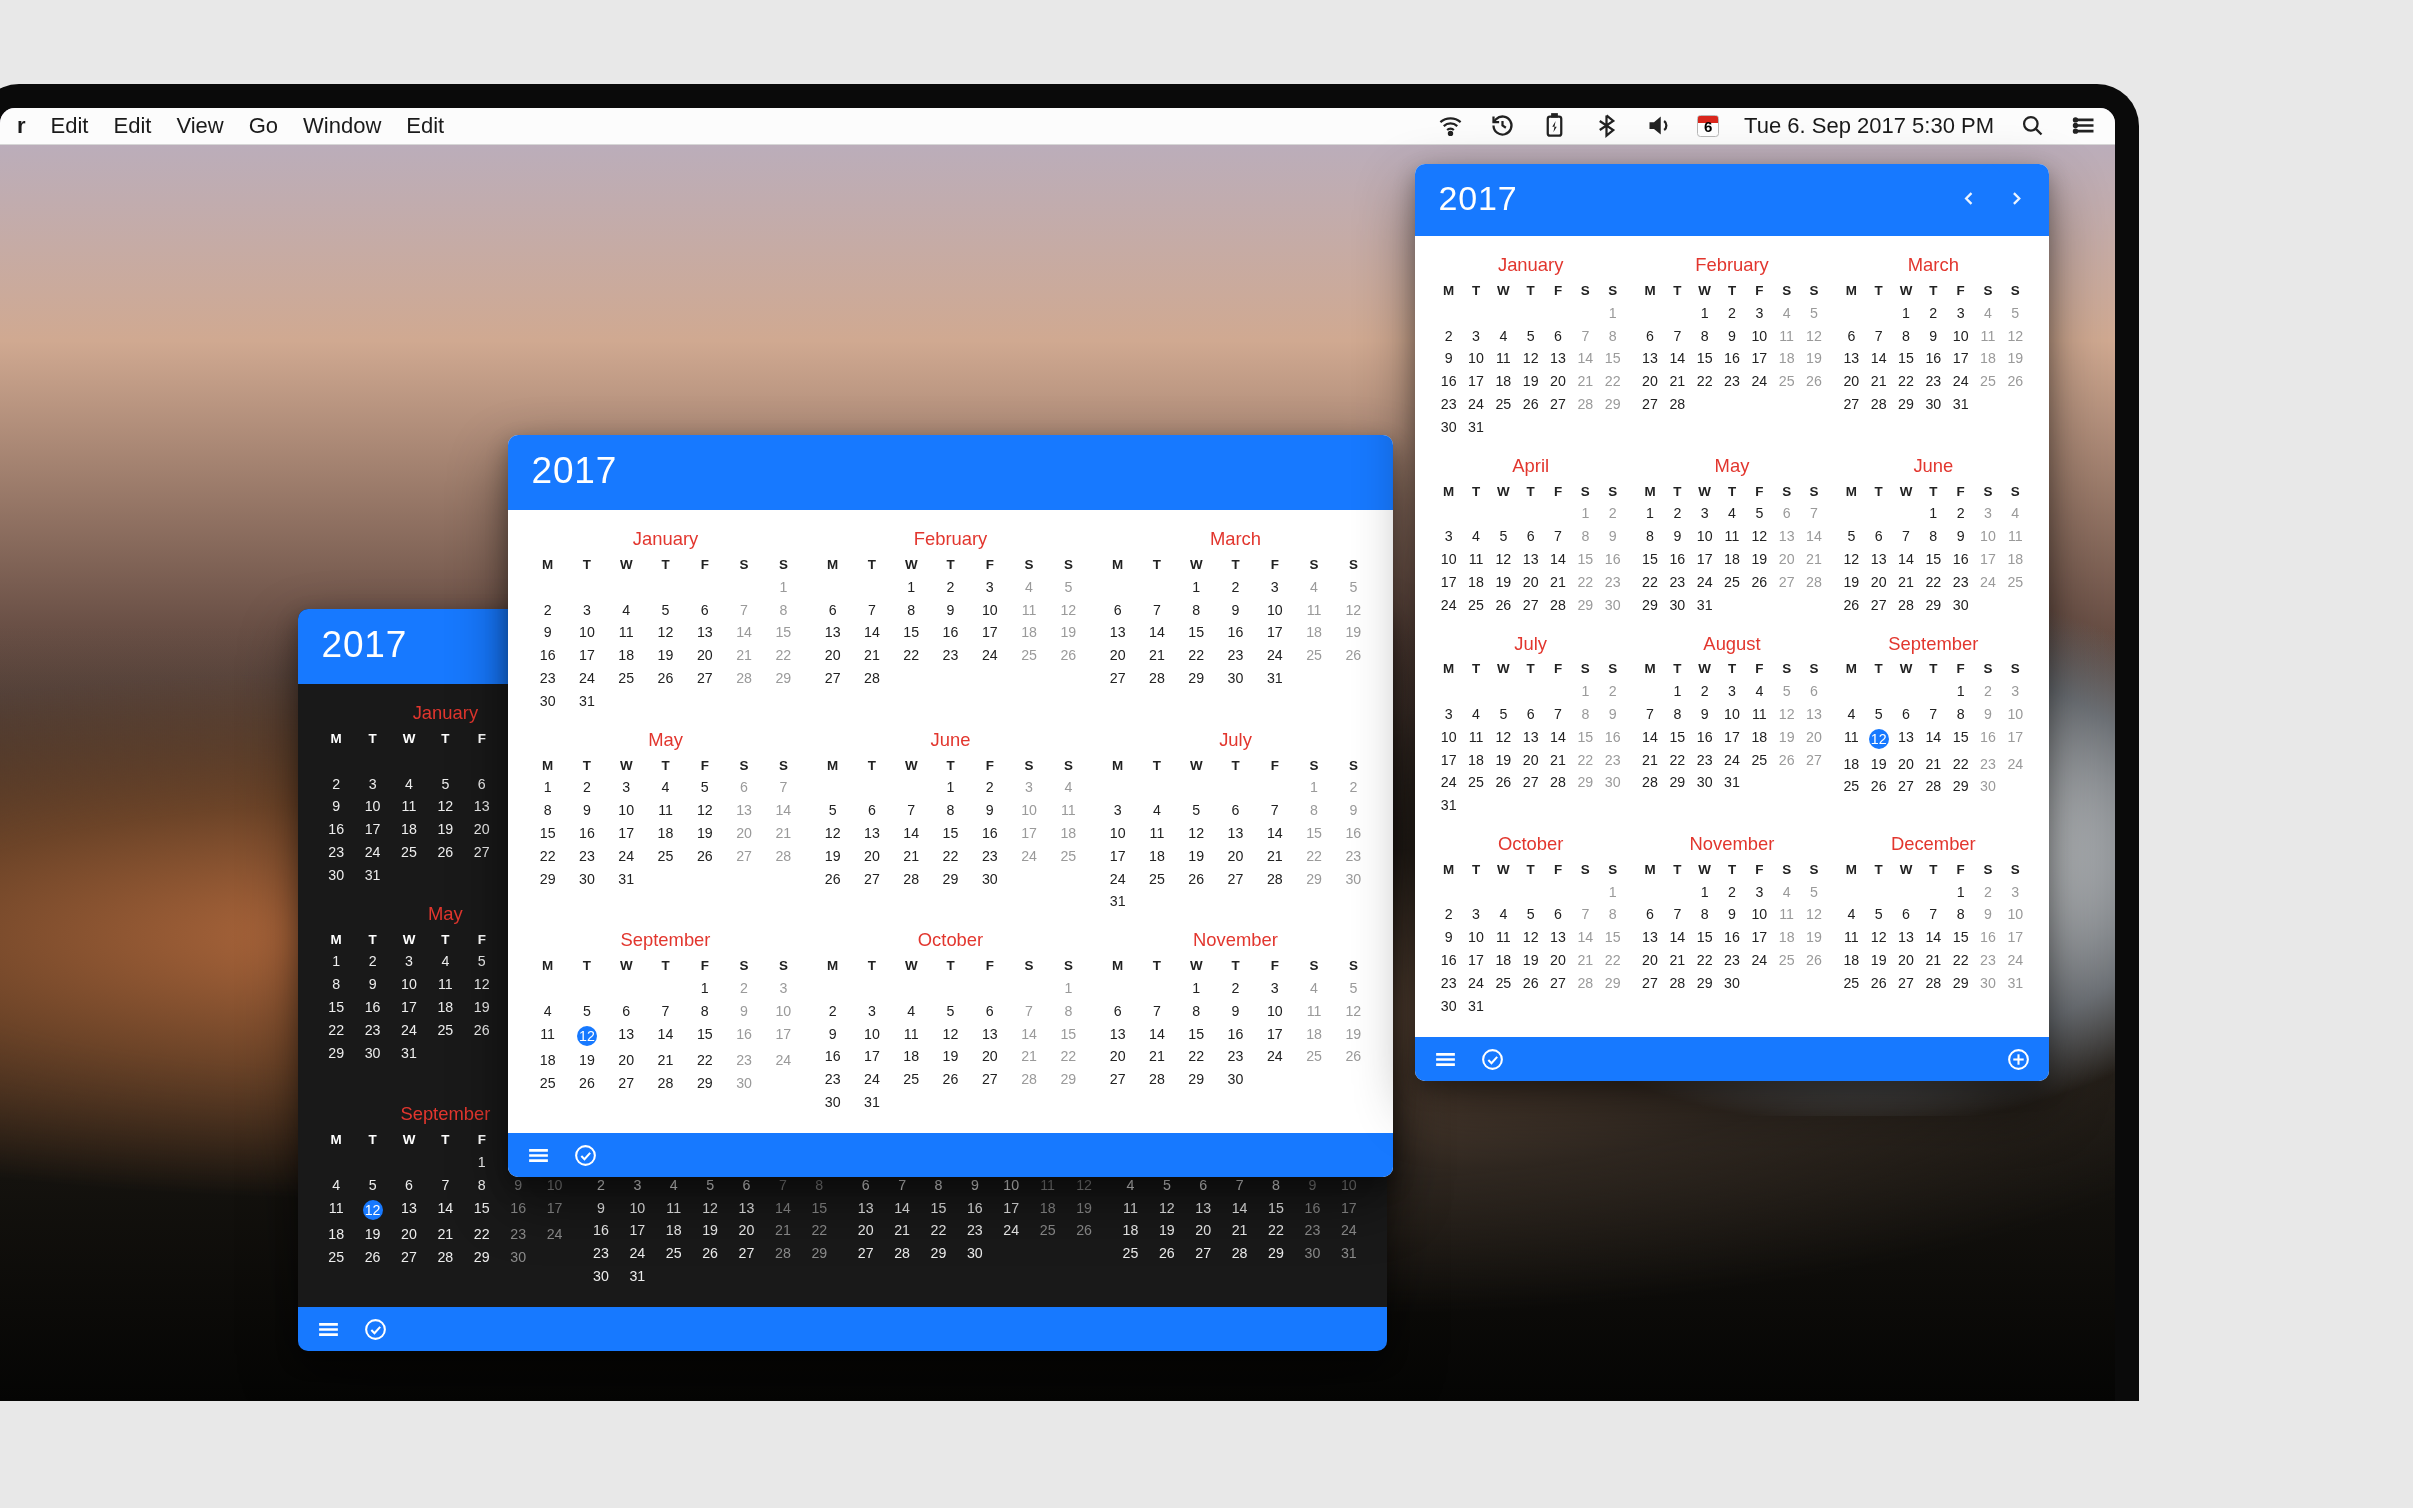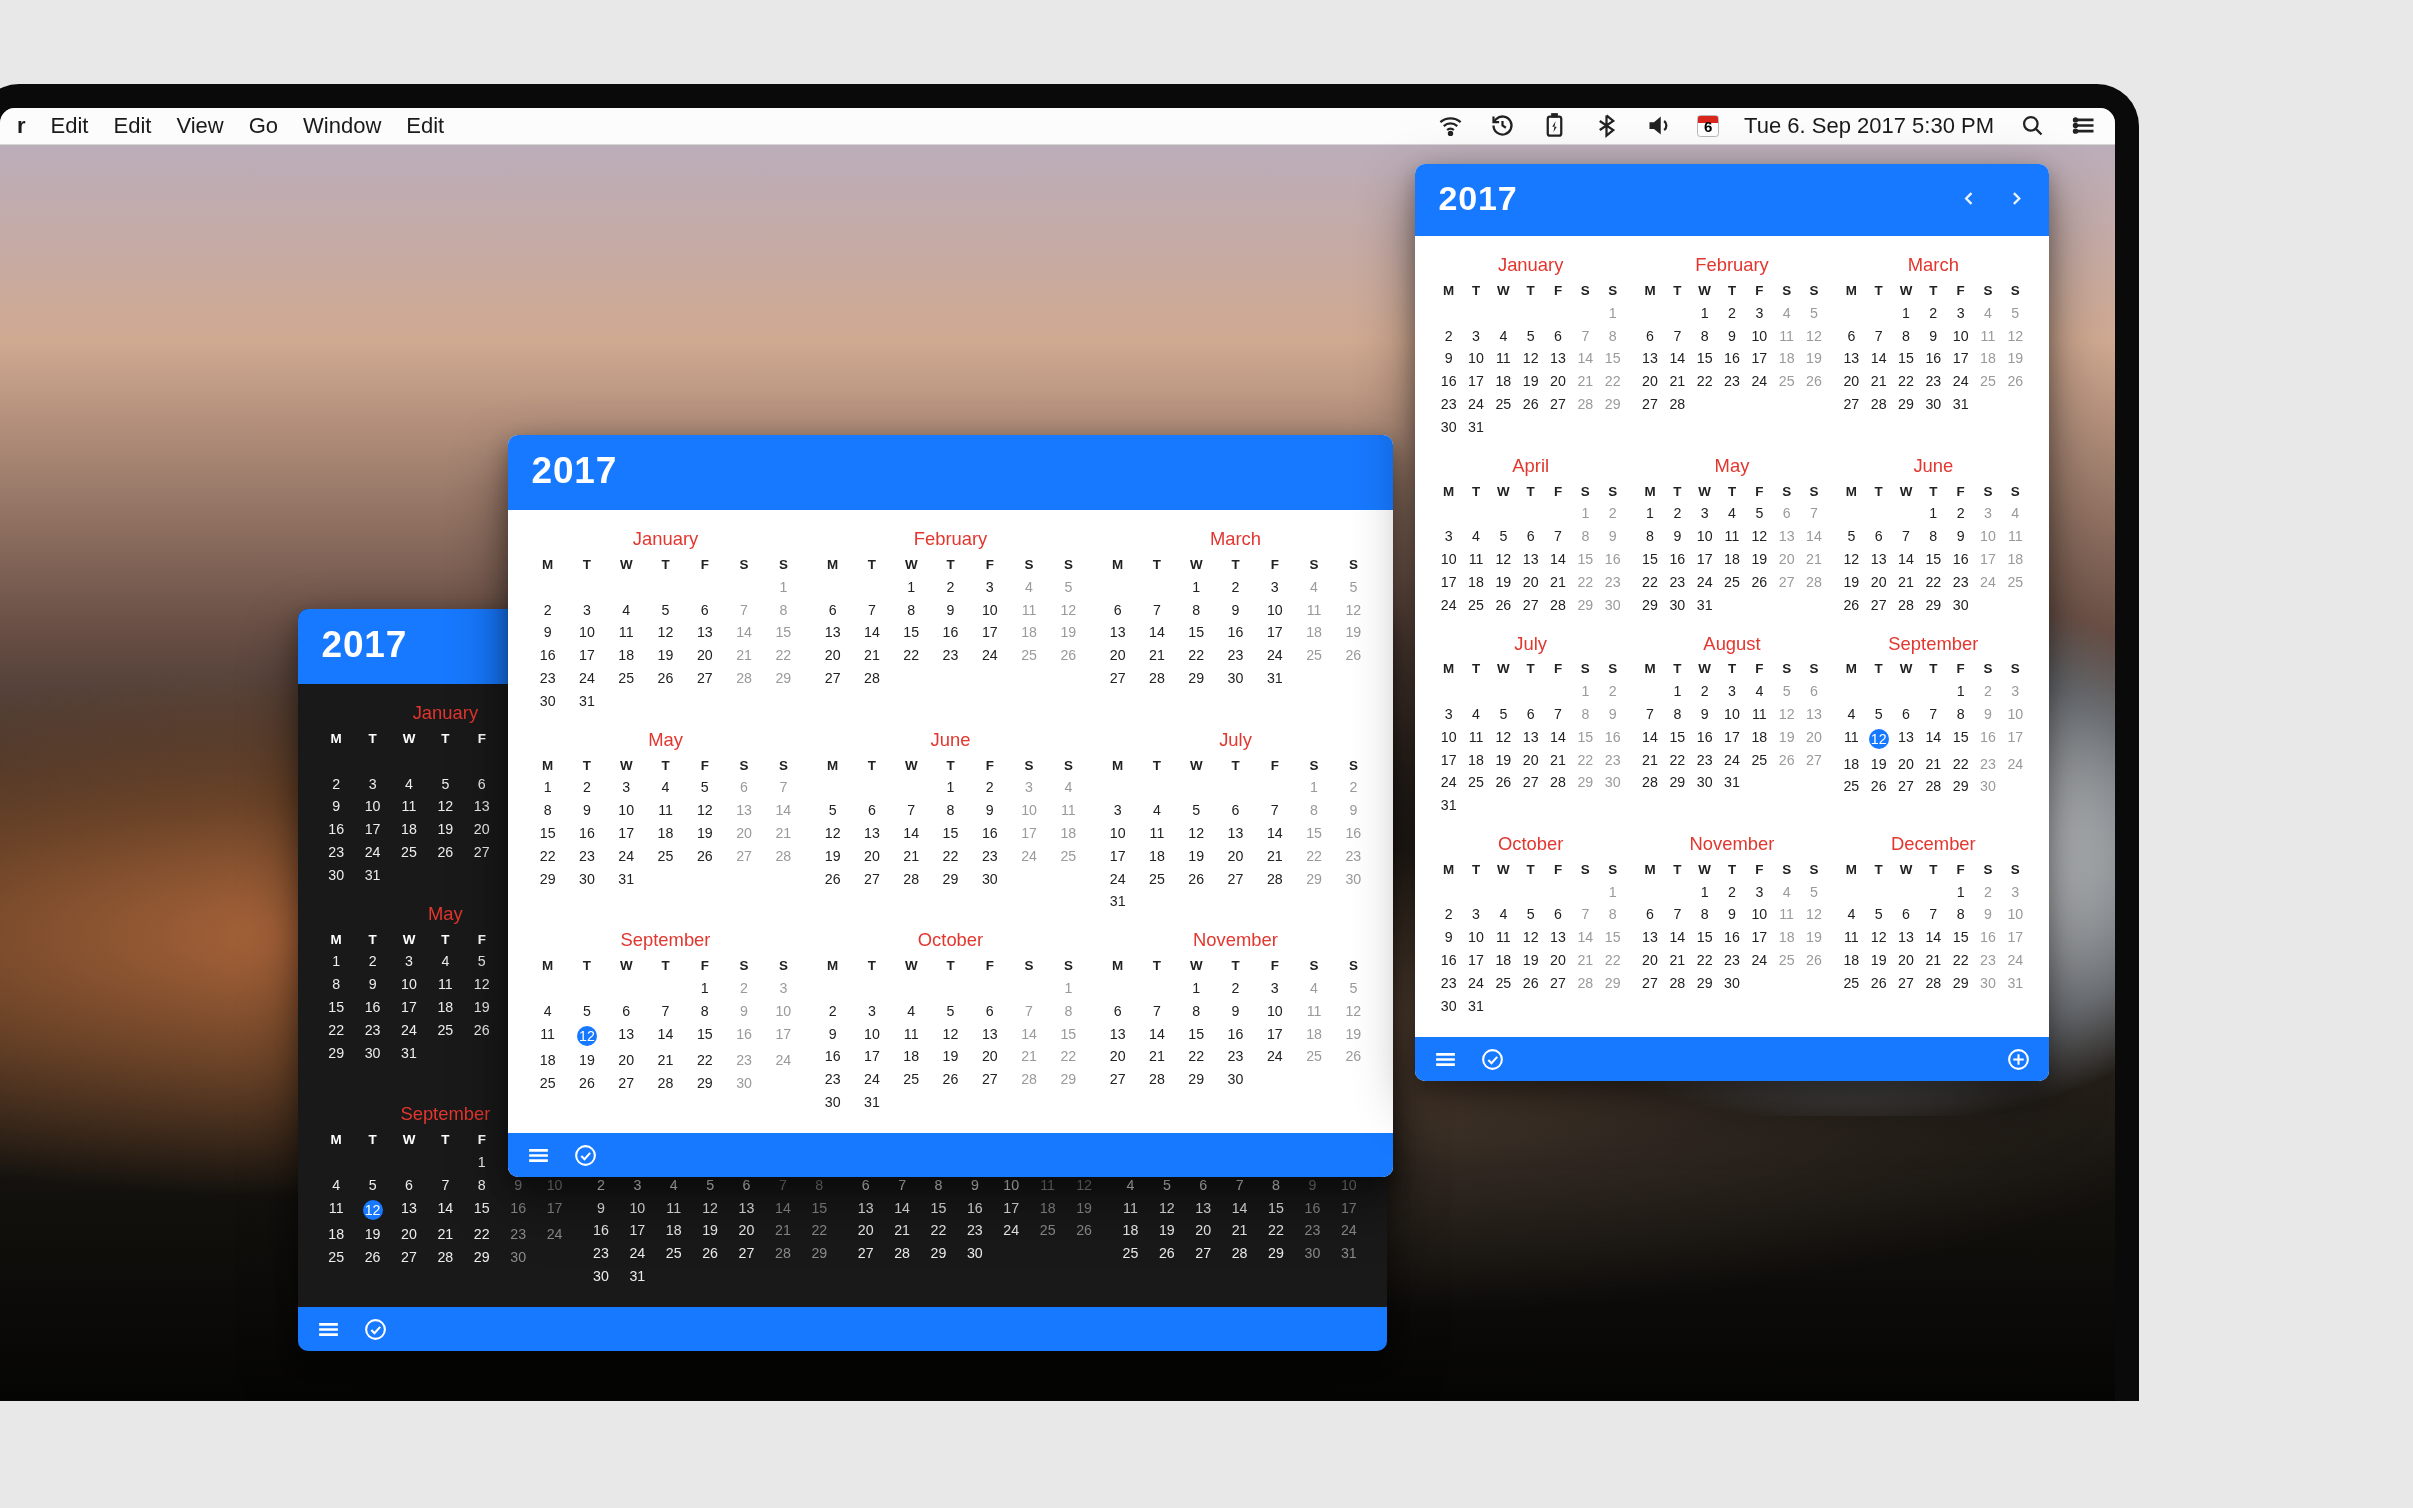--- a/index.html
+++ b/index.html
@@ -26,21 +26,21 @@
   .menubar .spacer{flex:1}
   .menubar .ico{display:inline-flex;align-items:center;justify-content:center;width:27px;height:27px;color:#222}
   .menubar .date-badge{width:22px;height:22px;background:#fff;border:1.7px solid #b8b8b8;border-radius:3.4px;position:relative;display:flex;align-items:flex-end;justify-content:center;font-size:15px;font-weight:700;line-height:1}
   .menubar .date-badge::before{content:"";position:absolute;top:0;left:0;right:0;height:7.5px;background:#d9261c;border-radius:1.7px 1.7px 0 0}
   .menubar .date-badge span{position:relative;z-index:1;padding-bottom:1.7px;color:#000}
   .menubar .clock{font-size:22px}
 
   
   .win{position:absolute;border-radius:10px;overflow:hidden;box-shadow:0 25px 59px rgba(0,0,0,.45),0 8.4px 21px rgba(0,0,0,.3)}
   .win .hdr{background:var(--blue);color:#fff;padding:15px 23.5px 18.4px;display:flex;align-items:center}
-  .win .hdr .yr{font-size:37px;font-weight:700;letter-spacing:0.8px}
+  .win .hdr .yr{font-size:37px;font-weight:400;letter-spacing:0.8px}
   .win .hdr .nav{margin-left:auto;display:flex;gap:28.5px;font-size:28.5px;opacity:.92}
   .win .ftr{background:var(--blue);height:44px;display:flex;align-items:center;gap:22px;padding:0 18.4px;color:#fff}
   .win .ftr .ficon{width:25px;height:25px;display:flex;align-items:center;justify-content:center}
   .win .ftr .grow{flex:1}
 
   .grid{display:grid;padding:8.4px 15px 13.4px}
   .month{padding:5px 5px 6.7px}
   .month .mname{text-align:center;color:var(--red);font-size:18.4px;font-weight:400;padding:5px 0 3.4px}
   .dow{display:grid;grid-template-columns:repeat(7,1fr);text-align:center;font-size:13.4px;font-weight:700}
   .days{display:grid;grid-template-columns:repeat(7,1fr);text-align:center;font-size:14.2px}

